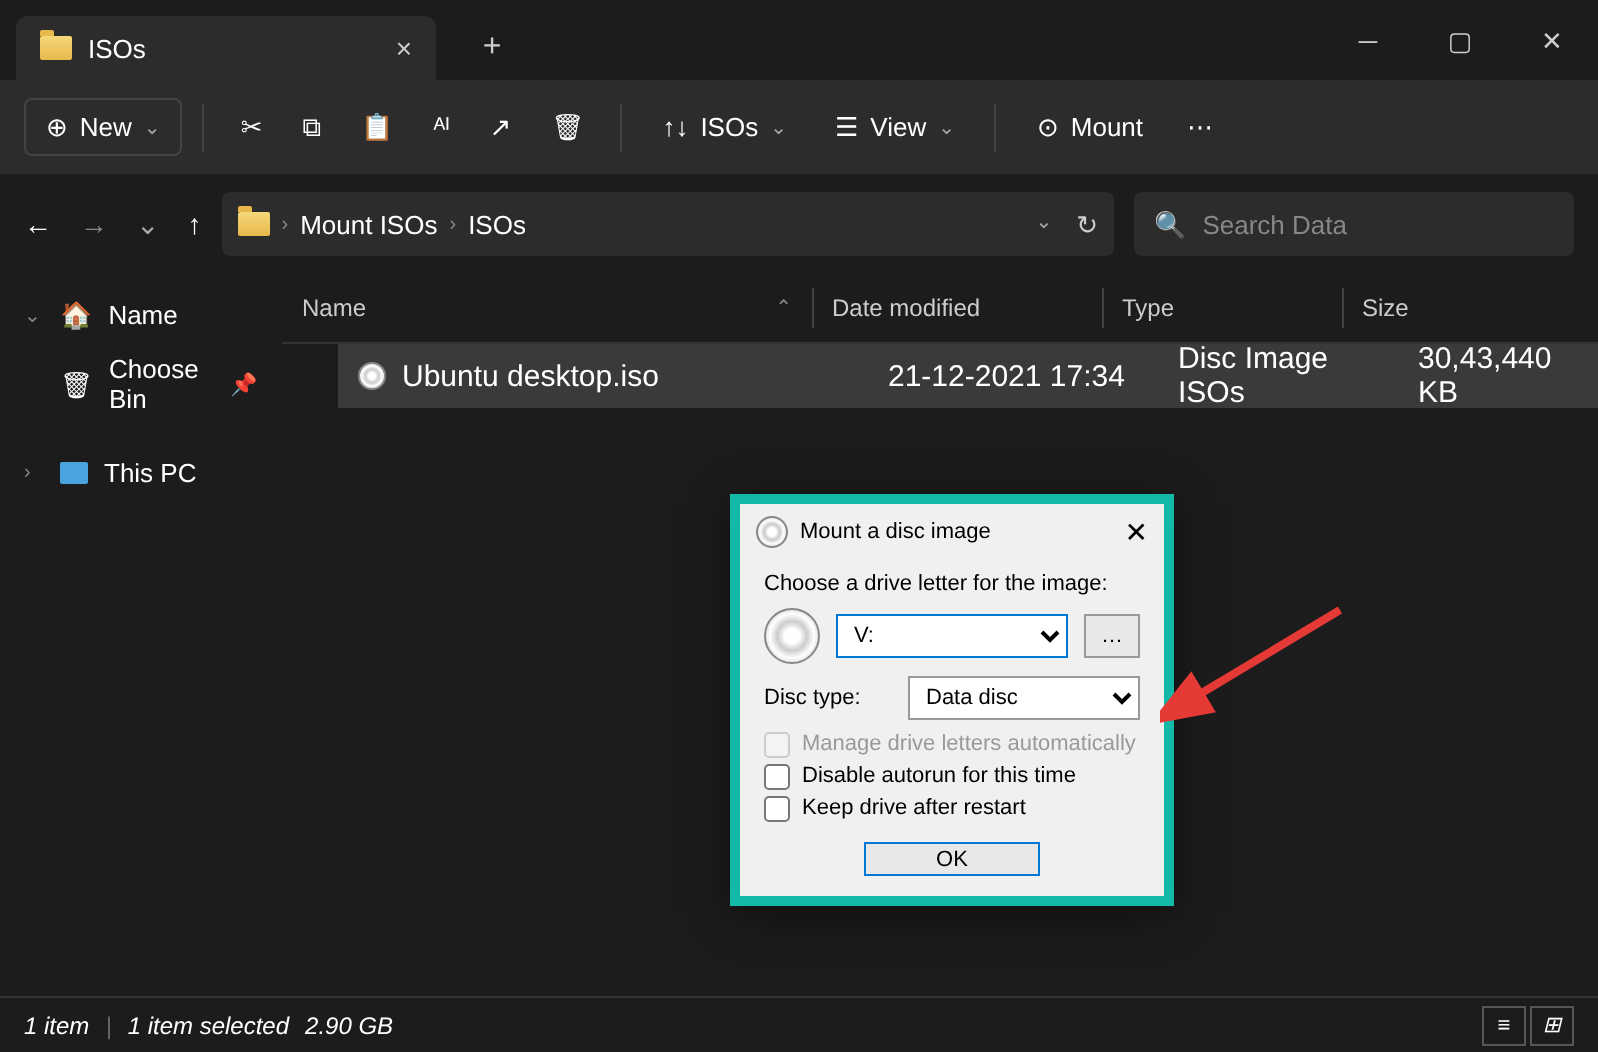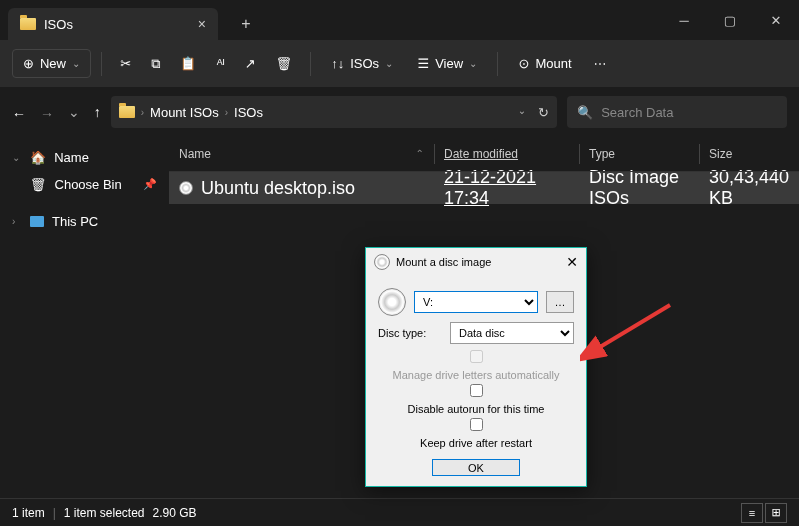--- a/index.html
+++ b/index.html
@@ -35,44 +35,44 @@
 .mainarea { display: flex; height: 362px; }
 .sidebar { width: 170px; background: #1c1c1c; padding: 8px 4px; }
 .side-item { display: flex; align-items: center; gap: 8px; padding: 6px 8px; border-radius: 4px; cursor: pointer; }
 .side-item .exp { font-size: 10px; color: #888; width: 10px; }
 .side-item .pin { margin-left: auto; color: #888; font-size: 11px; }
 .side-sub { padding-left: 26px; }
 .content { flex: 1; background: #1c1c1c; }
 .cols { display: flex; height: 36px; align-items: center; border-bottom: 1px solid #333; color: #ccc; font-size: 12px; position: relative; }
 .col { padding: 0 10px; }
 .col.name { width: 265px; display:flex; align-items:center; gap:0;}
-.col.date { width: 145px; text-decoration: underline; }
+.col.date { width: 145px; }
 .col.type { width: 120px; }
 .col.size { width: 100px; }
 .col-sep { position: absolute; width: 1px; height: 20px; background: #444; top: 8px; }
-.row { display: flex; height: 32px; align-items: center; font-size: 18px; }
+.row { display: flex; height: 32px; align-items: center; font-size: 15px; margin-left: 28px; }
 .row.selected { background: #3a3a3a; }
 .row .col.name { display: flex; align-items: center; gap: 8px; }
 
 
-.statusbar { position: absolute; bottom: 0; left: 0; right: 0; height: 28px; background: #1c1c1c; border-top: 1px solid #333; display: flex; align-items: center; padding: 0 12px; font-size: 12px; gap: 8px; }
+.statusbar { position: absolute; bottom: 0; left: 0; right: 0; height: 28px; background: #1c1c1c; border-top: 1px solid #333; display: flex; align-items: center; padding: 0 12px; font-size: 12px; gap: 8px; font-style: italic; }
 .statusbar .sep { color: #666; }
 .viewbtns { margin-left: auto; display: flex; gap: 2px; }
 .viewbtns div { width: 22px; height: 20px; border: 1px solid #555; display:flex; align-items:center; justify-content:center; font-size:11px; cursor:pointer;}
 
 
-.dialog { position: absolute; left: 365px; top: 247px; width: 222px; background: #f0f0f0; color: #000; border: 1px solid #14b8a6; box-shadow: 0 4px 20px rgba(0,0,0,0.5); font-size: 11px; }
+.dialog { position: absolute; left: 365px; top: 247px; width: 222px; background: #f0f0f0; color: #000; border: 5px solid #14b8a6; box-shadow: 0 4px 20px rgba(0,0,0,0.5); font-size: 11px; }
 .dlg-title { display: flex; align-items: center; padding: 6px 8px; gap: 6px; }
 .dlg-title .close { margin-left: auto; cursor: pointer; font-size: 14px; }
 .dlg-body { padding: 6px 12px 10px; }
 .dlg-row { display: flex; align-items: center; gap: 8px; margin: 6px 0; }
 .dlg-row label { min-width: 64px; }
 .dlg-row select, .dlg-row .sel { flex: 1; height: 22px; border: 1px solid #0078d4; background: #fff; padding: 0 4px; font-size: 11px; }
 .dlg-row .ellipsis { width: 28px; height: 22px; border: 1px solid #999; background: #e8e8e8; text-align:center; line-height:20px; cursor:pointer;}
-.dlg-check { display: flex; align-items: center; gap: 6px; margin: 3px 0; flex-direction: column; }
+.dlg-check { display: flex; gap: 6px; margin: 3px 0; }
 .dlg-check.disabled { color: #999; }
 .dlg-btns { display: flex; gap: 8px; margin-top: 10px; justify-content: center; }
 .dlg-btns button { width: 88px; height: 17px; border: 1px solid #0078d4; background: #e8e8e8; cursor: pointer; font-size: 11px; }
 
 
 .arrow { position: absolute; left: 580px; top: 300px; pointer-events: none; }
 
 .folder-ico { width: 16px; height: 12px; background: linear-gradient(#f5d87a,#e8b84a); border-radius: 1px; display:inline-block; position:relative;}
 .folder-ico::before { content:''; position:absolute; top:-3px; left:0; width:7px; height:3px; background:#e8b84a; border-radius:1px 1px 0 0;}
 .disc-ico { width:14px; height:14px; border-radius:50%; background: radial-gradient(circle, #fff 20%, #ccc 40%, #fff 60%, #aaa 100%); display:inline-block; border:1px solid #888;}
@@ -221,20 +221,21 @@
   </div>
 </div>
 
 <div class="dialog">
   <div class="dlg-title">
     <span class="disc-ico" style="width:16px;height:16px"></span>
     <span>Mount a disc image</span>
     <span class="close">✕</span>
   </div>
   <div class="dlg-body">
+    <div>Choose a drive letter for the image:</div>
     <div class="dlg-row">
       <span class="disc-ico" style="width:28px;height:28px"></span>
       <select class="sel">
         <option>V:</option>
       </select>
       <div class="ellipsis">…</div>
     </div>
     <div class="dlg-row">
       <label>Disc type:</label>
       <select class="sel" style="border-color:#999">

